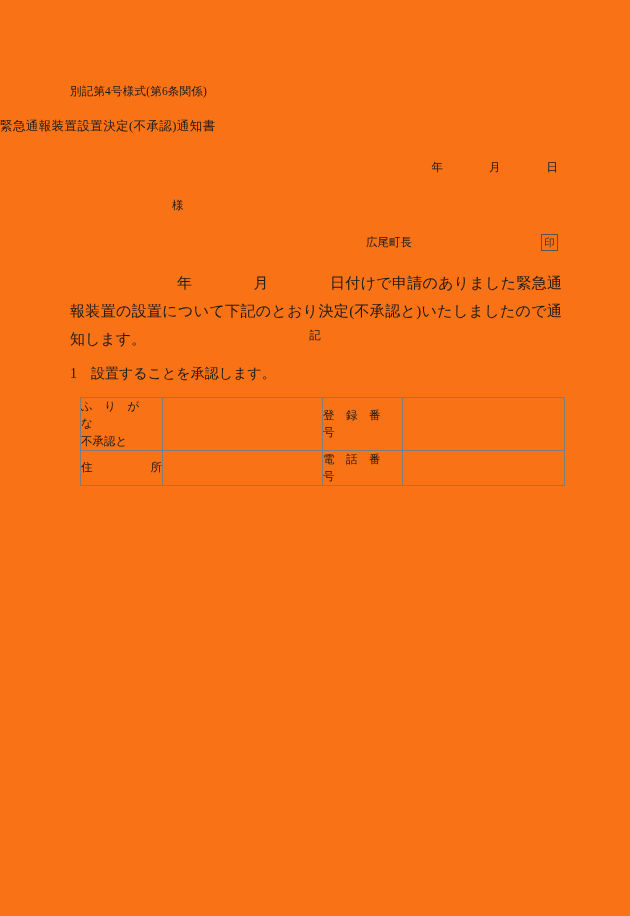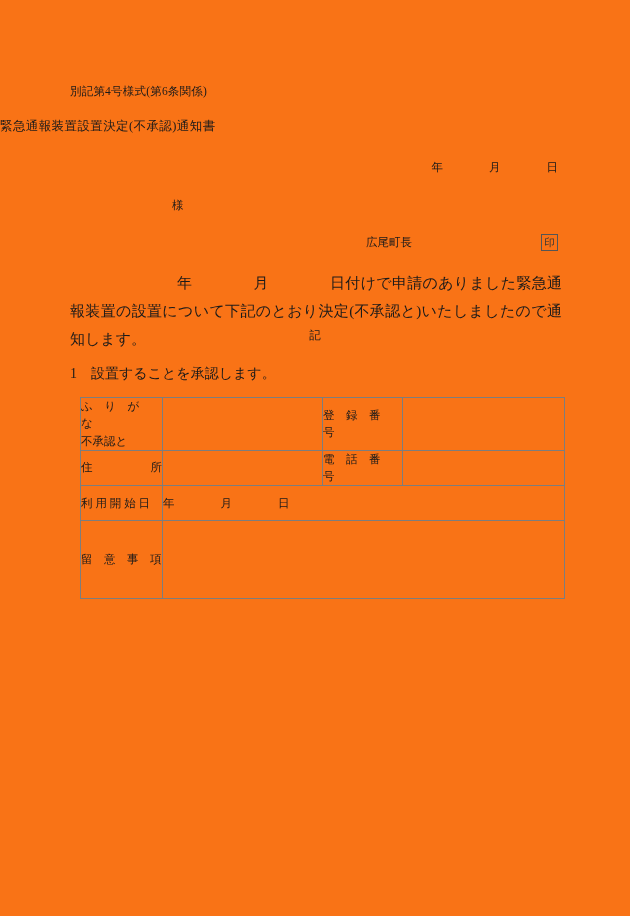--- a/index.html
+++ b/index.html
@@ -180,26 +180,18 @@
         <td class="lbl">
           <span class="just">
             <span>住</span>
             <span>所</span>
           </span>
         </td>
         <td class="val"></td>
         <td class="lbl">電　話　番　号</td>
         <td class="val"></td>
       </tr>
-      <tr style="height:35px">
-        <td class="lbl">利 用 開 始 日</td>
-        <td class="ymd" colspan="3">年　　　　月　　　　日</td>
-      </tr>
-      <tr style="height:78px">
-        <td class="lbl">留　意　事　項</td>
-        <td class="val" colspan="3"></td>
-      </tr>
     </tbody>
   </table>
 
 
 
 </div>
 
 </body></html>

